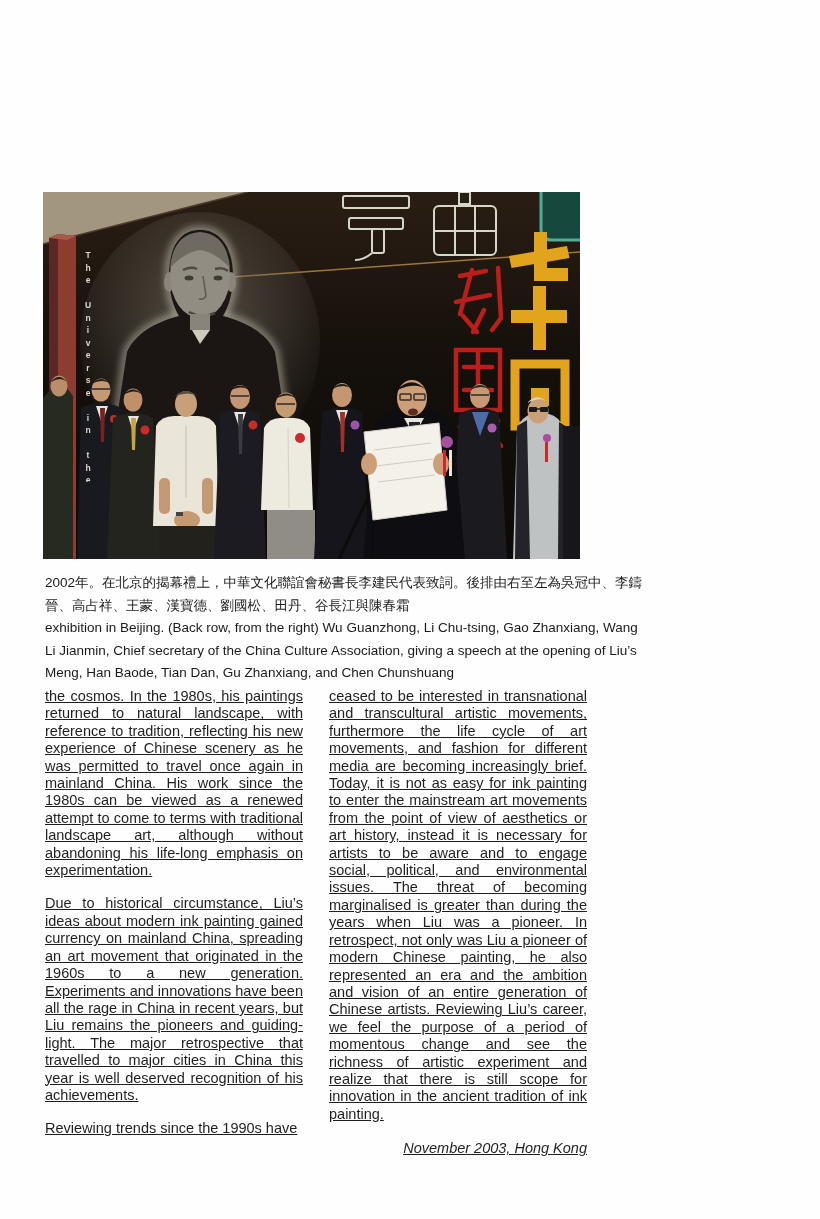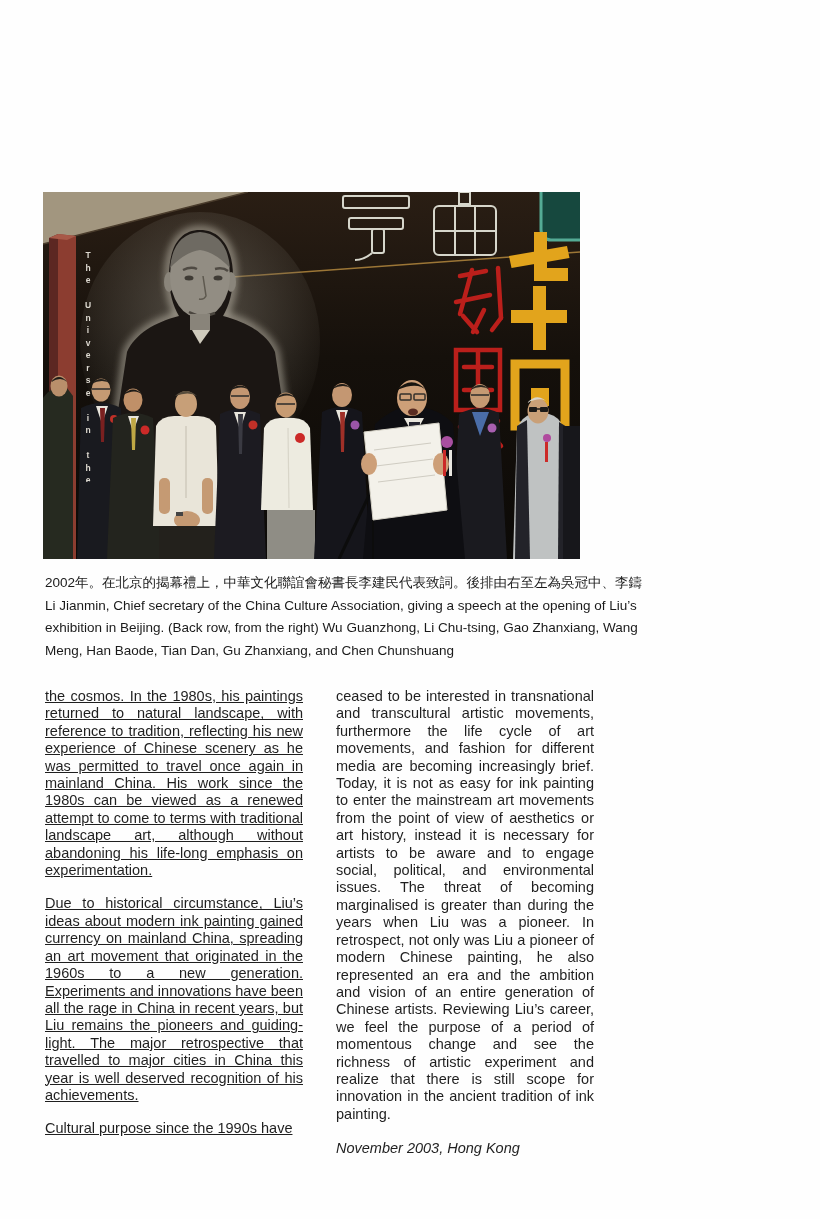--- a/index.html
+++ b/index.html
@@ -16,24 +16,24 @@
     font-size:8.5px;letter-spacing:2.5px;color:#ddd9d0;font-weight:bold;
     overflow:hidden;white-space:nowrap;
   }
   #caption{
     position:absolute;left:45px;top:572px;width:720px;
     font-size:13.5px;line-height:22.5px;color:#1a1a1a;
   }
   .cap-line{white-space:nowrap;}
   .col{position:absolute;top:688px;width:258px;font-size:14.5px;line-height:17.4px;}
   #col-left{left:45px;text-decoration:underline;}
-  #col-right{left:336px;}
+  #col-right{left:329px;text-decoration:underline;}
   .col p{margin:0 0 16px 0;text-align:justify;}
   .col p:last-child{margin-bottom:0;}
-  #signoff{margin-top:17px;text-align:left;font-style:italic;font-size:14.5px;}
+  #signoff{margin-top:17px;text-align:right;font-style:italic;font-size:14.5px;}
 </style>
 </head>
 <body>
 
 <div id="page">
 
   <div id="photo">
     <svg viewBox="0 0 537 367" aria-hidden="false">
       <defs>
         <linearGradient id="bgGrad" x1="0" y1="0" x2="0" y2="1">
@@ -219,29 +219,30 @@
         <rect x="400" y="258" width="3" height="26" fill="#cc2a28"></rect>
         <rect x="406" y="258" width="3" height="26" fill="#e8e6e0"></rect>
       </g>
     </svg>
 
     <div id="banner-text" style="left:35px;top:58px;">The Universe in the Mind——A R</div>
   </div>
 
   <div id="caption">
     <div class="cap-line">2002年。在北京的揭幕禮上，中華文化聯誼會秘書長李建民代表致詞。後排由右至左為吳冠中、李鑄</div>
+    <div class="cap-line">晉、高占祥、王蒙、漢寶德、劉國松、田丹、谷長江與陳春霜</div>
+    <div class="cap-line">exhibition in Beijing. (Back row, from the right) Wu Guanzhong, Li Chu-tsing, Gao Zhanxiang, Wang</div>
     <div class="cap-line">Li Jianmin, Chief secretary of the China Culture Association, giving a speech at the opening of Liu’s</div>
-    <div class="cap-line">exhibition in Beijing. (Back row, from the right) Wu Guanzhong, Li Chu-tsing, Gao Zhanxiang, Wang</div>
     <div class="cap-line">Meng, Han Baode, Tian Dan, Gu Zhanxiang, and Chen Chunshuang</div>
   </div>
 
   <div class="col" id="col-left">
     <p>the cosmos. In the 1980s, his paintings returned to natural landscape, with reference to tradition, reflecting his new experience of Chinese scenery as he was permitted to travel once again in mainland China. His work since the 1980s can be viewed as a renewed attempt to come to terms with traditional landscape art, although without abandoning his life-long emphasis on experimentation.</p>
     <p>Due to historical circumstance, Liu’s ideas about modern ink painting gained currency on mainland China, spreading an art movement that originated in the 1960s to a new generation. Experiments and innovations have been all the rage in China in recent years, but Liu remains the pioneers and guiding- light. The major retrospective that travelled to major cities in China this year is well deserved recognition of his achievements.</p>
-    <p>Cultural purpose since the 1990s have</p>
+    <p>Reviewing trends since the 1990s have</p>
   </div>
 
   <div class="col" id="col-right">
     <p>ceased to be interested in transnational and transcultural artistic movements, furthermore the life cycle of art movements, and fashion for different media are becoming increasingly brief. Today, it is not as easy for ink painting to enter the mainstream art movements from the point of view of aesthetics or art history, instead it is necessary for artists to be aware and to engage social, political, and environmental issues. The threat of becoming marginalised is greater than during the years when Liu was a pioneer. In retrospect, not only was Liu a pioneer of modern Chinese painting, he also represented an era and the ambition and vision of an entire generation of Chinese artists. Reviewing Liu’s career, we feel the purpose of a period of momentous change and see the richness of artistic experiment and realize that there is still scope for innovation in the ancient tradition of ink painting.</p>
     <div id="signoff">November 2003, Hong Kong</div>
   </div>
 
 </div>
 
 </body></html>

